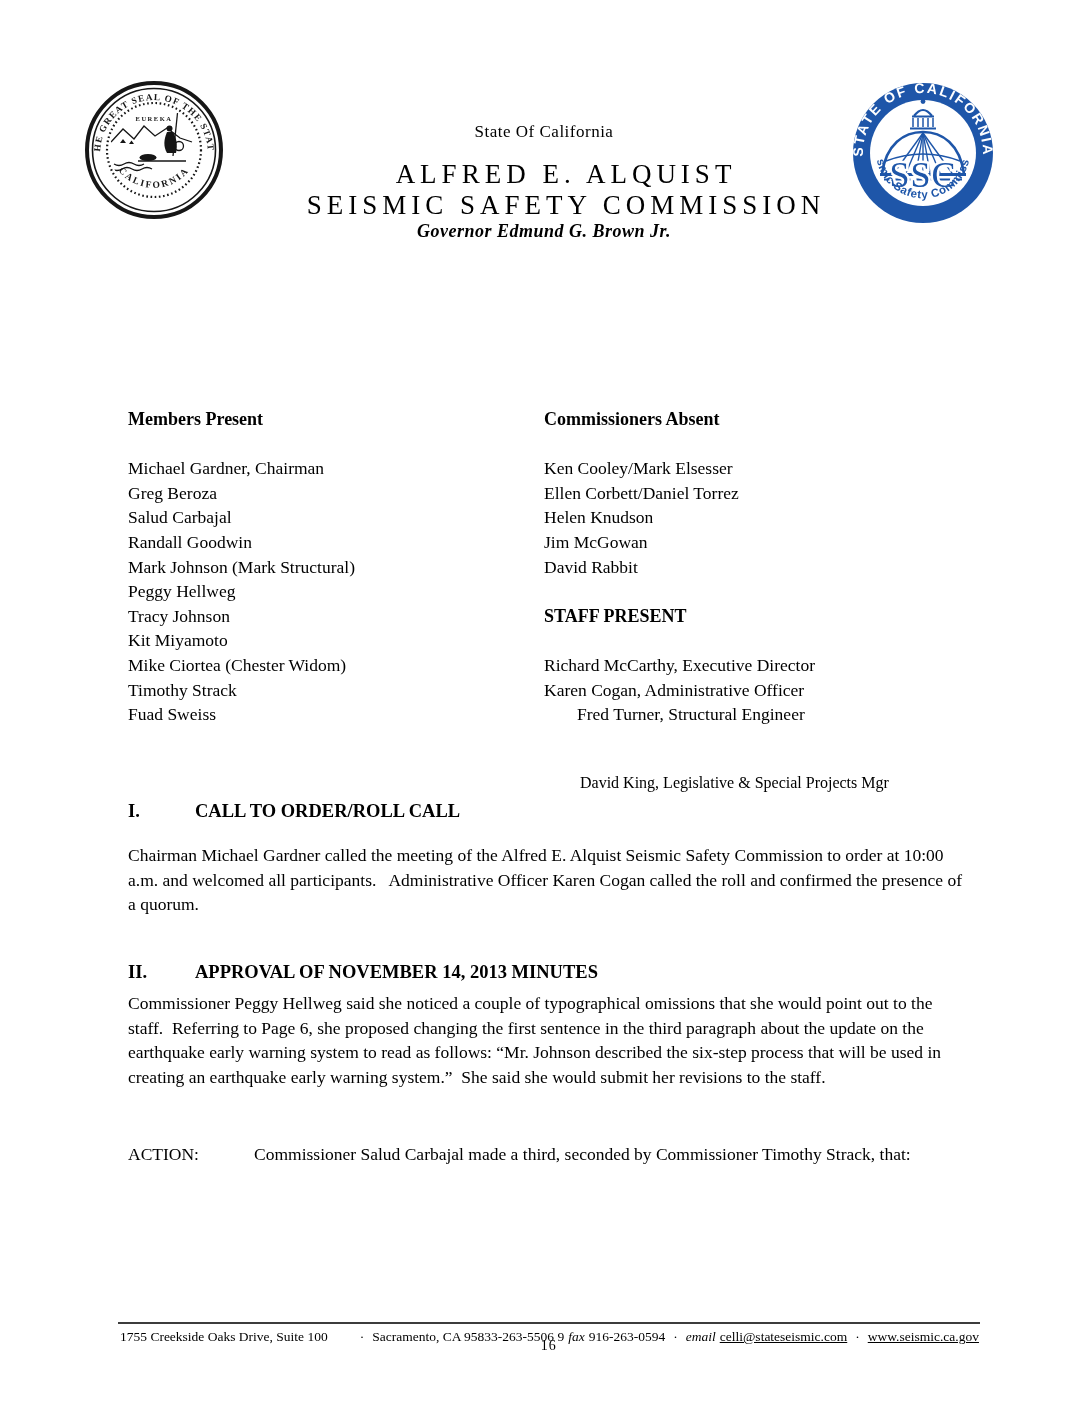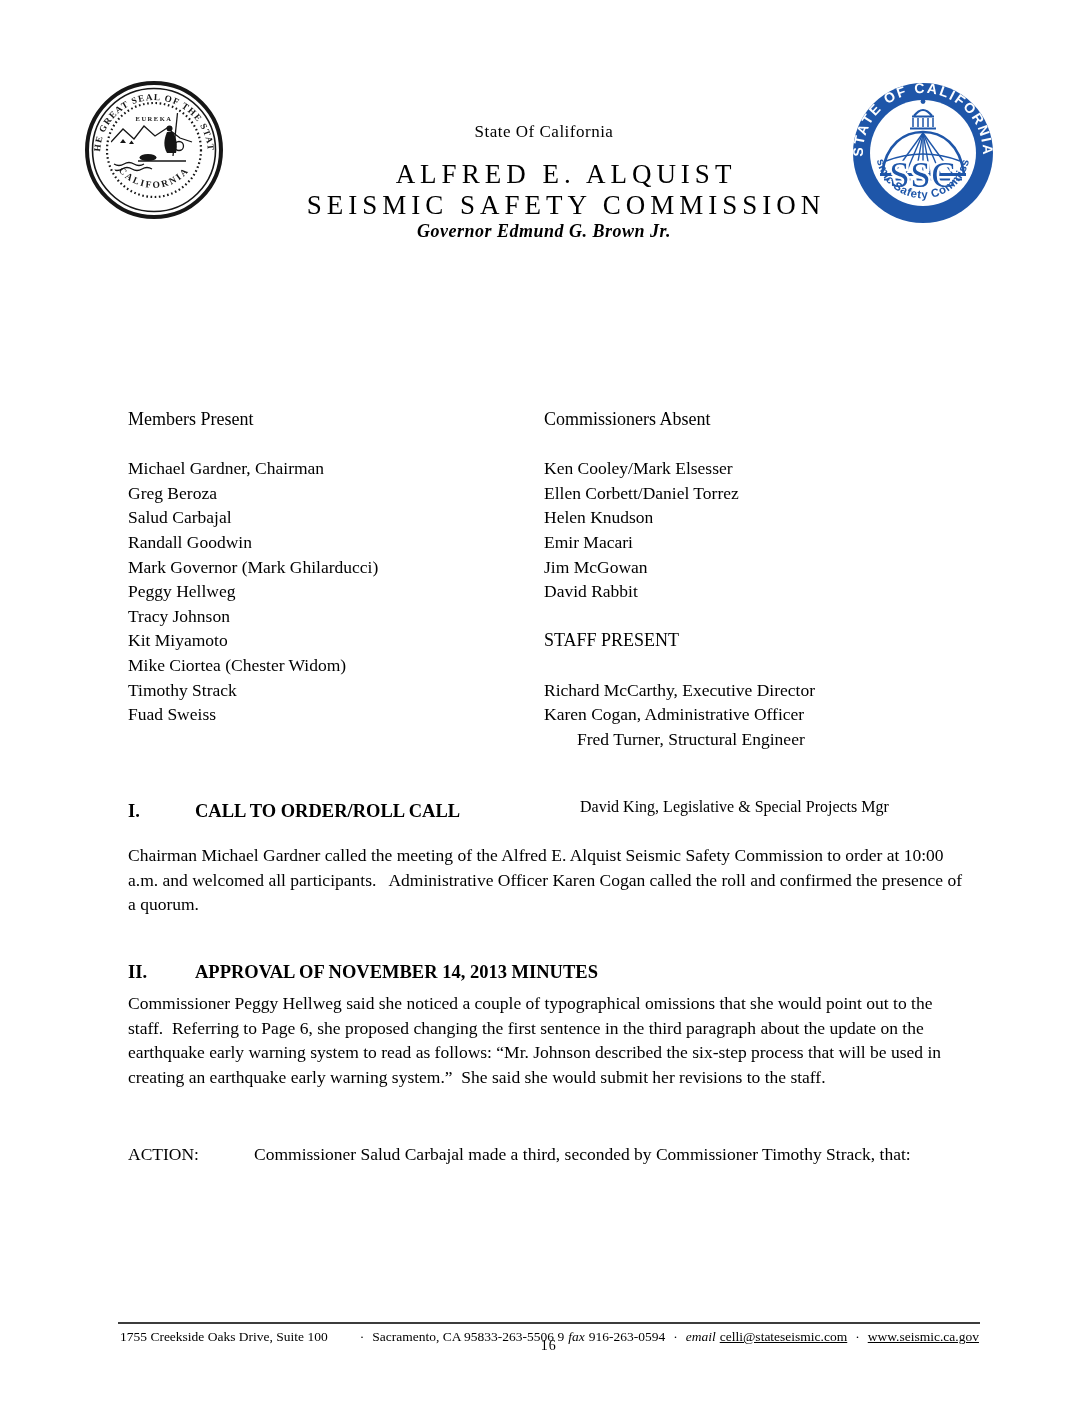--- a/index.html
+++ b/index.html
@@ -17,21 +17,21 @@
   .title { font-size:27px; line-height:31px; letter-spacing:5px; margin-top:17px;padding-left:44px; }
   .governor { font-size:18px; font-style:italic; font-weight:600; letter-spacing:0.5px; }
 
   .meeting-info { position:absolute; left:0; right:0; top:288px; text-align:center;
                   font-size:19px; line-height:25px; white-space:pre; }
 
   
   .attendance { position:absolute; left:128px; top:407px; width:840px; display:flex; }
   .att-col { width:416px; font-size:17.5px; line-height:24.6px; }
   .att-col .row { height:24.6px; white-space:nowrap; }
-  .att-heading { font-weight:normal; font-size:18px; }
+  .att-heading { font-weight:bold; font-size:18px; }
   .spacer { height:24.6px; }
   .indent-1 { padding-left:33px; }
   .indent-2 { padding-left:36px; font-size:16px;margin-top:44px; }
 
   
   .sec { position:absolute; left:128px; width:840px; display:flex; font-weight:bold; font-size:18.5px; }
   .sec .num { width:67px; flex:0 0 67px; }
   .para { position:absolute; left:128px; width:838px; font-size:17.5px; line-height:24.6px;
           white-space:pre-wrap; }
 
@@ -131,35 +131,34 @@
 
 
   <div class="attendance">
     <div class="att-col">
       <div class="row att-heading">Members Present</div>
       <div class="row spacer"></div>
       <div class="row">Michael Gardner, Chairman</div>
       <div class="row">Greg Beroza</div>
       <div class="row">Salud Carbajal</div>
       <div class="row">Randall Goodwin</div>
-      <div class="row">Mark Governor (Mark Ghilarducci)</div>
+      <div class="row">Mark Johnson (Mark Structural)</div>
       <div class="row">Peggy Hellweg</div>
       <div class="row">Tracy Johnson</div>
       <div class="row">Kit Miyamoto</div>
       <div class="row">Mike Ciortea (Chester Widom)</div>
       <div class="row">Timothy Strack</div>
       <div class="row">Fuad Sweiss</div>
     </div>
     <div class="att-col">
       <div class="row att-heading">Commissioners Absent</div>
       <div class="row spacer"></div>
       <div class="row">Ken Cooley/Mark Elsesser</div>
       <div class="row">Ellen Corbett/Daniel Torrez</div>
       <div class="row">Helen Knudson</div>
-      <div class="row">Emir Macari</div>
       <div class="row">Jim McGowan</div>
       <div class="row">David Rabbit</div>
       <div class="row spacer"></div>
       <div class="row att-heading">STAFF PRESENT</div>
       <div class="row spacer"></div>
       <div class="row">Richard McCarthy, Executive Director</div>
       <div class="row">Karen Cogan, Administrative Officer</div>
       <div class="row indent-1">Fred Turner, Structural Engineer</div>
       <div class="row indent-2">David King, Legislative &amp; Special Projects Mgr</div>
     </div>

